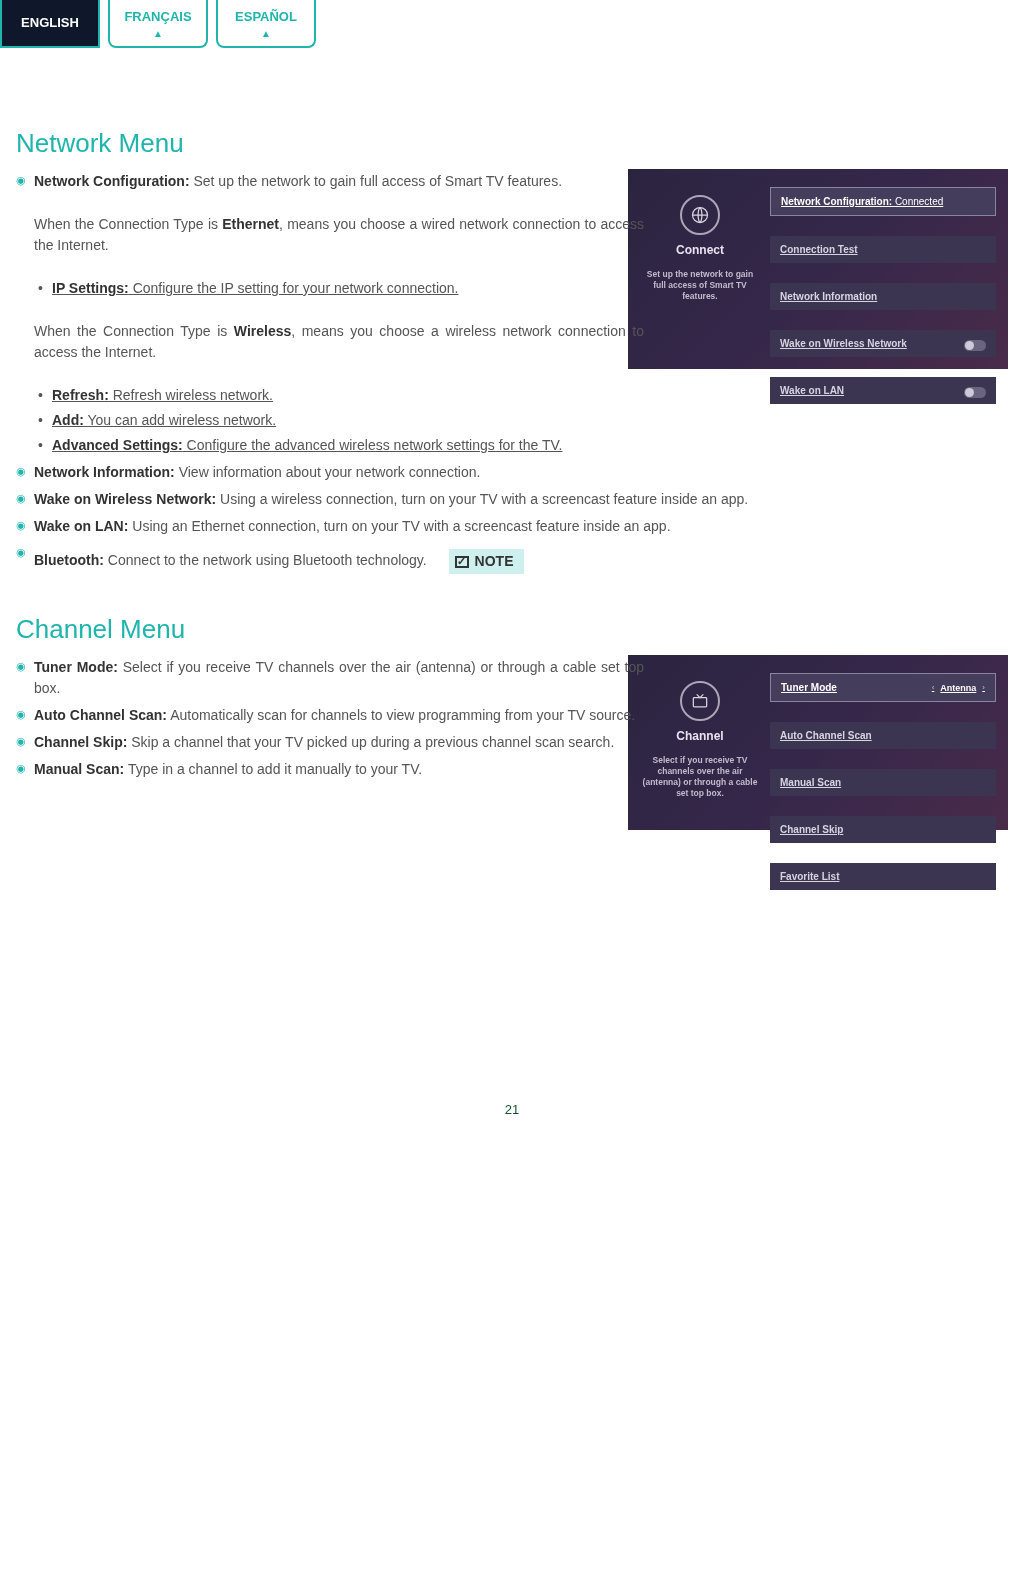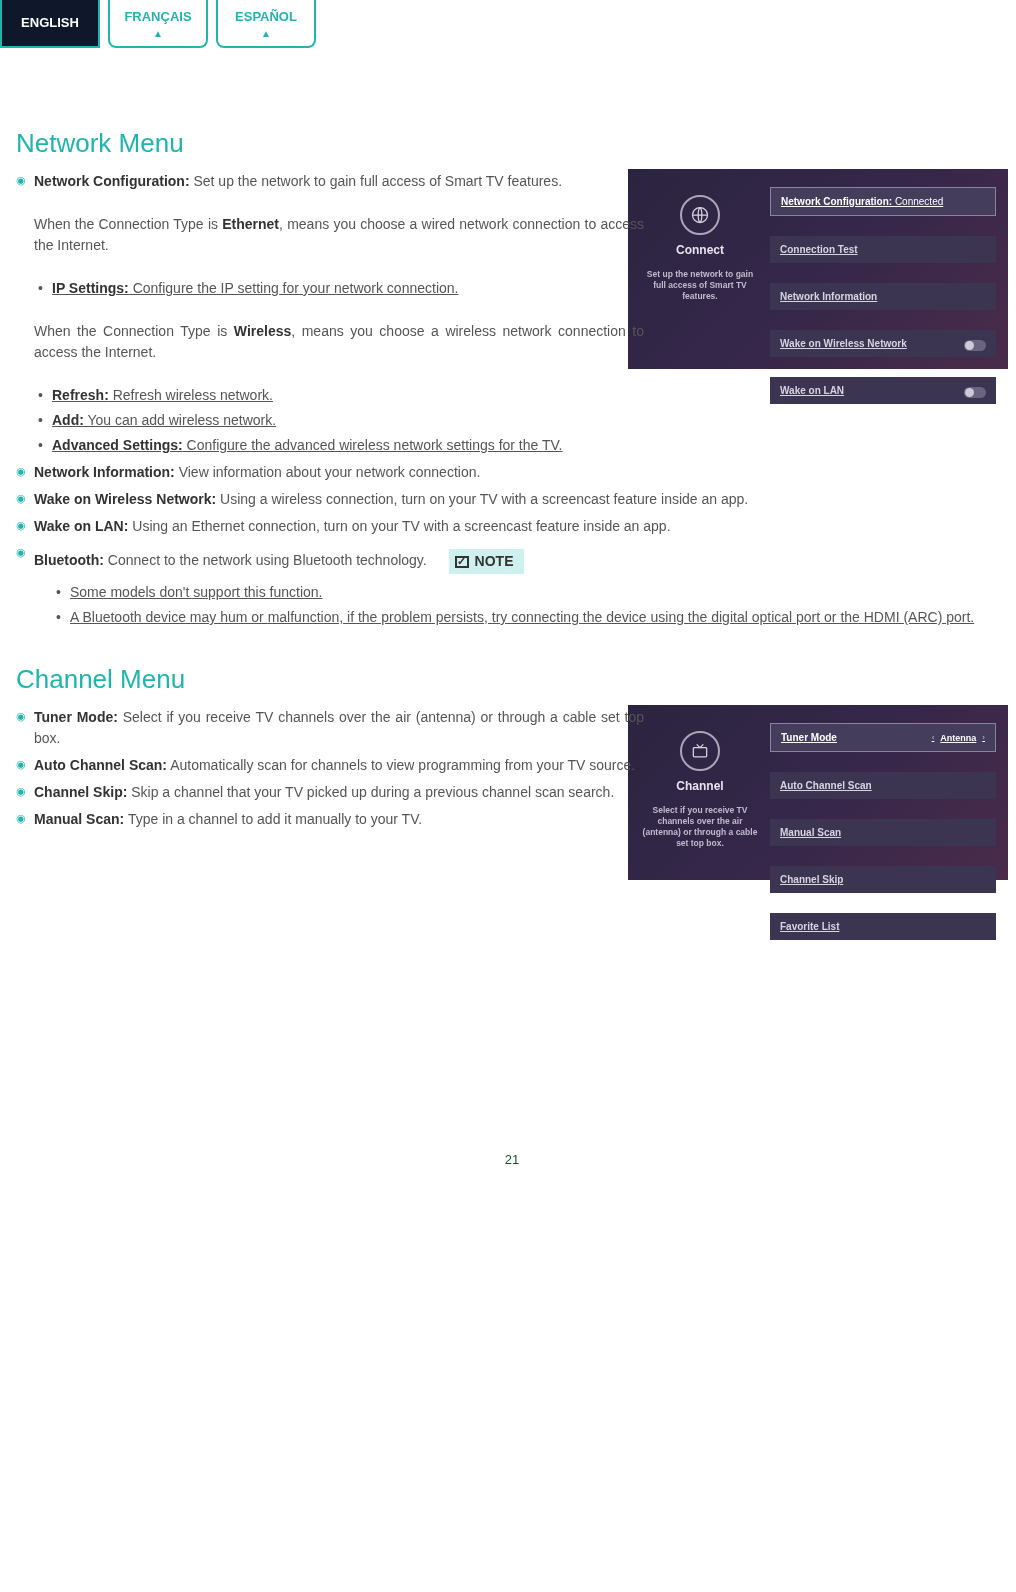--- a/index.html
+++ b/index.html
@@ -249,24 +249,20 @@
         </ul>
       </li>
       <li class="full-col"><b>Network Information:</b><span> View information about your network connection.</span></li>
       <li class="full-col"><b>Wake on Wireless Network:</b><span> Using a wireless connection, turn on your TV with a screencast feature inside an app.</span></li>
       <li class="full-col"><b>Wake on LAN:</b><span> Using an Ethernet connection, turn on your TV with a screencast feature inside an app.</span></li>
       <li class="full-col"><b>Bluetooth:</b><span> Connect to the network using Bluetooth technology.</span>
         <div class="note-badge">
           <span class="check">✓</span>
           <span>NOTE</span>
         </div>
-        <ul class="dot-list" style="margin-left:18px;">
-          <li>Some models don't support this function.</li>
-          <li>A Bluetooth device may hum or malfunction, if the problem persists, try connecting the device using the digital optical port or the HDMI (ARC) port.</li>
-        </ul>
       </li>
     </ul>
   </div>
 
   <h2 class="section-title" style="margin-top:32px">Channel Menu</h2>
   <div class="section-wrap">
 
     <div class="tv-panel channel">
       <div class="tv-left">
         <div class="tv-icon-circle">

